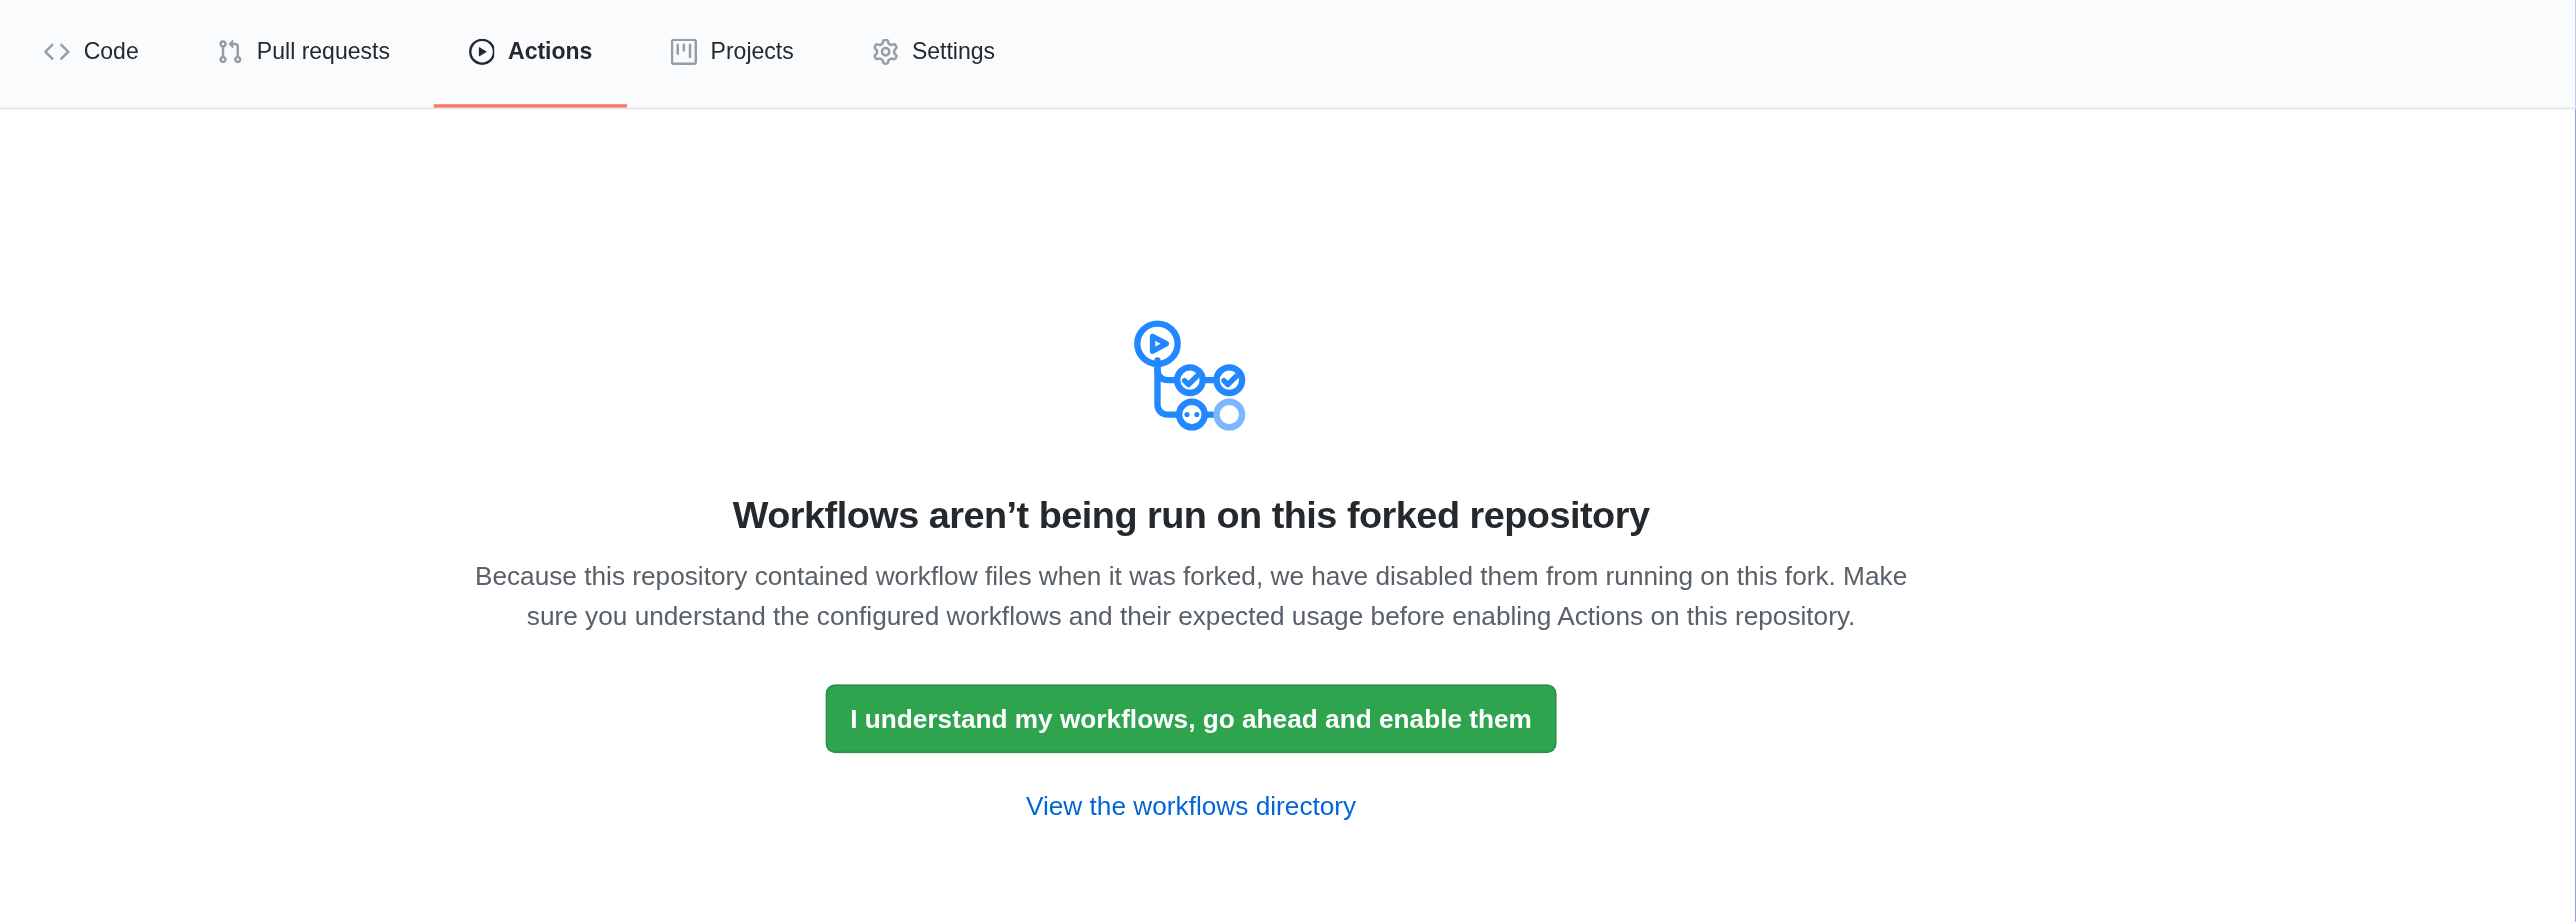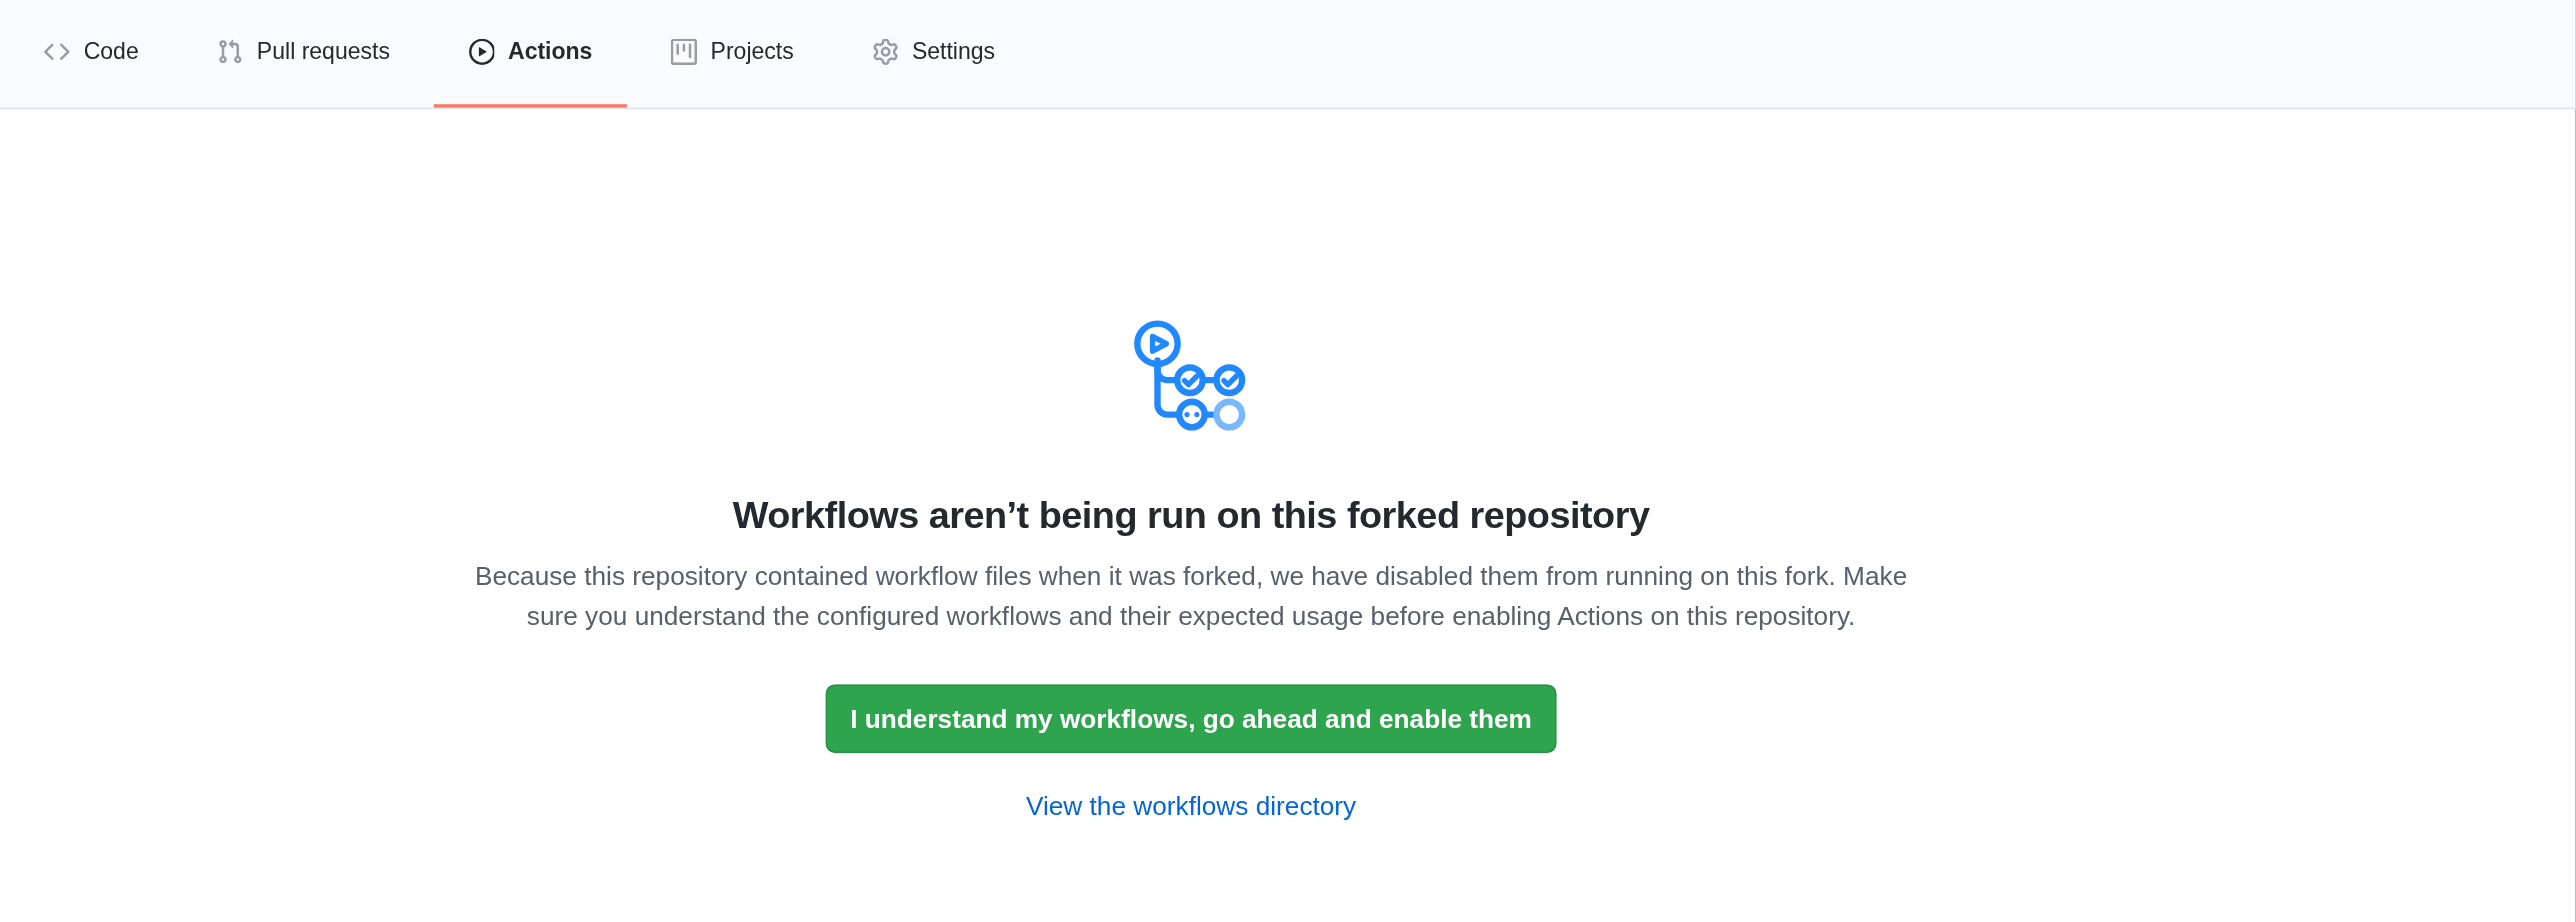--- a/index.html
+++ b/index.html
@@ -6,21 +6,21 @@
     margin: 0;
     padding: 0;
     background: #ffffff;
     font-family: "Liberation Sans", "DejaVu Sans", sans-serif;
     -webkit-font-smoothing: antialiased;
   }
   .viewport {
     width: 2576px;
     height: 923px;
     overflow: hidden;
-    background: #0ea5e9;
+    background: #1d4ed8;
   }
   .scale {
     width: 1532px;
     height: 549px;
     transform: scale(1.681122);
     transform-origin: 0 0;
     background: #ffffff;
   }
 
   

